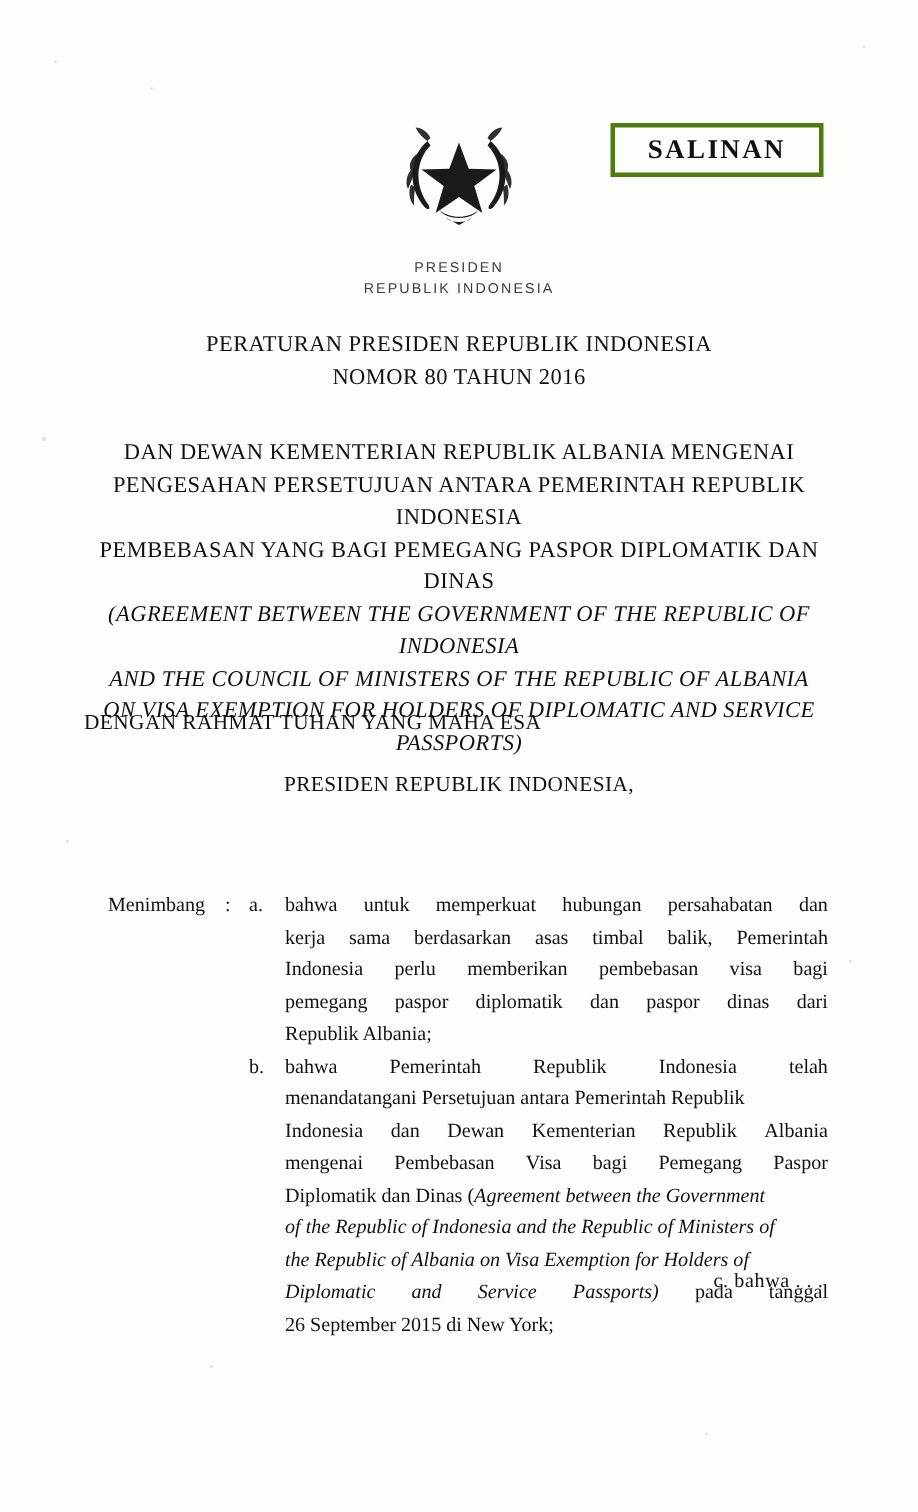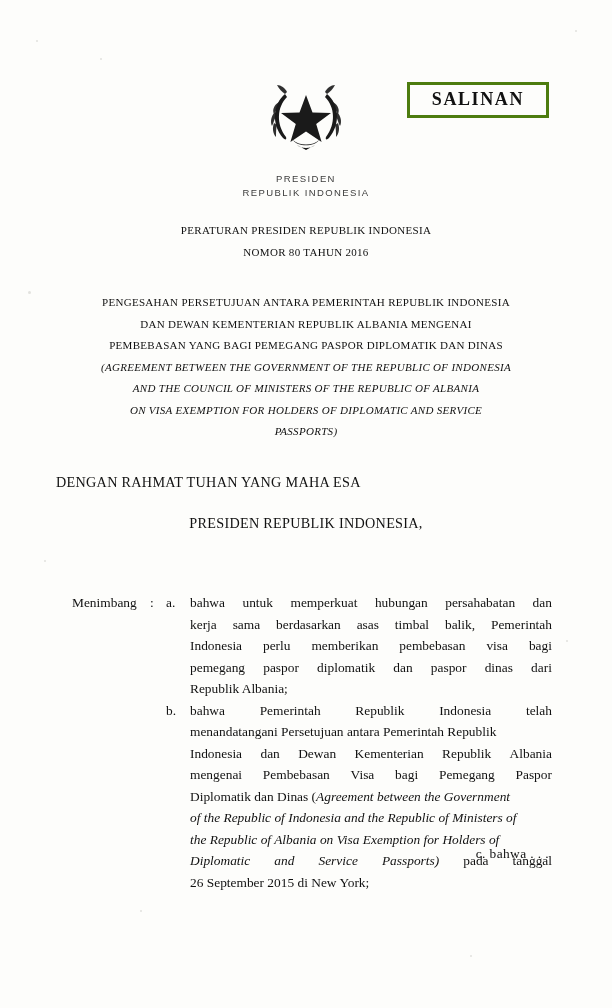--- a/index.html
+++ b/index.html
@@ -69,21 +69,21 @@
 
   
   .titleblock {
     position: absolute;
     top: 219px;
     left: 56px;
     width: 500px;
     text-align: center;
   }
   .t-line {
-    font-size: 11px;
+    font-size: 15px;
     letter-spacing: .3px;
     line-height: 22px;
   }
   .t-gap-1 { height: 13px; }
   .t-gap-2 { height: 14px; }
   .t-italic {
     font-style: italic;
   }
   .subject {
     margin-top: 2px;
@@ -210,22 +210,22 @@
     <div>PRESIDEN</div>
     <div>REPUBLIK INDONESIA</div>
   </div>
 
   <div class="titleblock">
     <div class="t-line">PERATURAN PRESIDEN REPUBLIK INDONESIA</div>
     <div class="t-line">NOMOR 80 TAHUN 2016</div>
     <div class="t-gap-1"></div>
     <div class="t-gap-2"></div>
     <div class="subject">
+      <div class="t-line">DAN DEWAN KEMENTERIAN REPUBLIK ALBANIA MENGENAI</div>
       <div class="t-line">PENGESAHAN PERSETUJUAN ANTARA PEMERINTAH REPUBLIK INDONESIA</div>
-      <div class="t-line">DAN DEWAN KEMENTERIAN REPUBLIK ALBANIA MENGENAI</div>
       <div class="t-line">PEMBEBASAN YANG BAGI PEMEGANG PASPOR DIPLOMATIK DAN DINAS</div>
       <div class="t-line t-italic">(AGREEMENT BETWEEN THE GOVERNMENT OF THE REPUBLIC OF INDONESIA</div>
       <div class="t-line t-italic">AND THE COUNCIL OF MINISTERS OF THE REPUBLIC OF ALBANIA</div>
       <div class="t-line t-italic">ON VISA EXEMPTION FOR HOLDERS OF DIPLOMATIC AND SERVICE</div>
       <div class="t-line t-italic">PASSPORTS)</div>
     </div>
   </div>
 
   <div class="dengan">DENGAN RAHMAT TUHAN YANG MAHA ESA</div>
   <div class="presrep">PRESIDEN REPUBLIK INDONESIA,</div>

